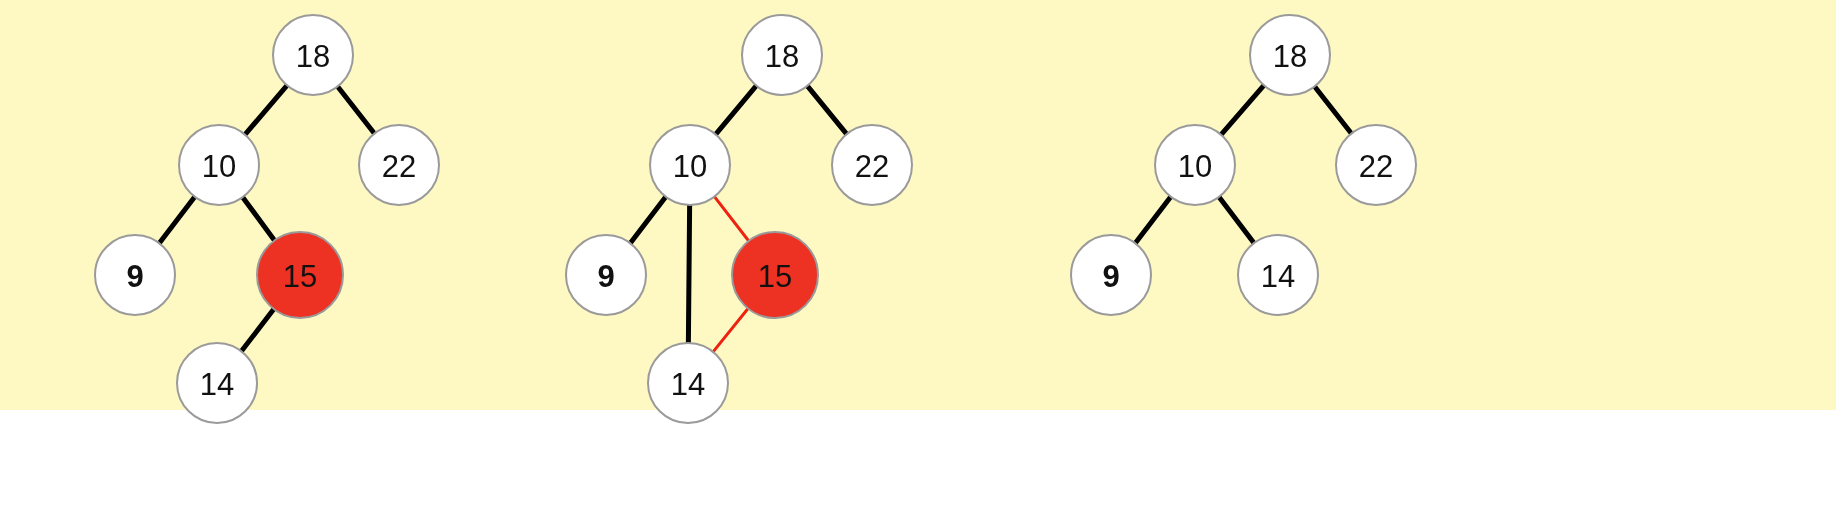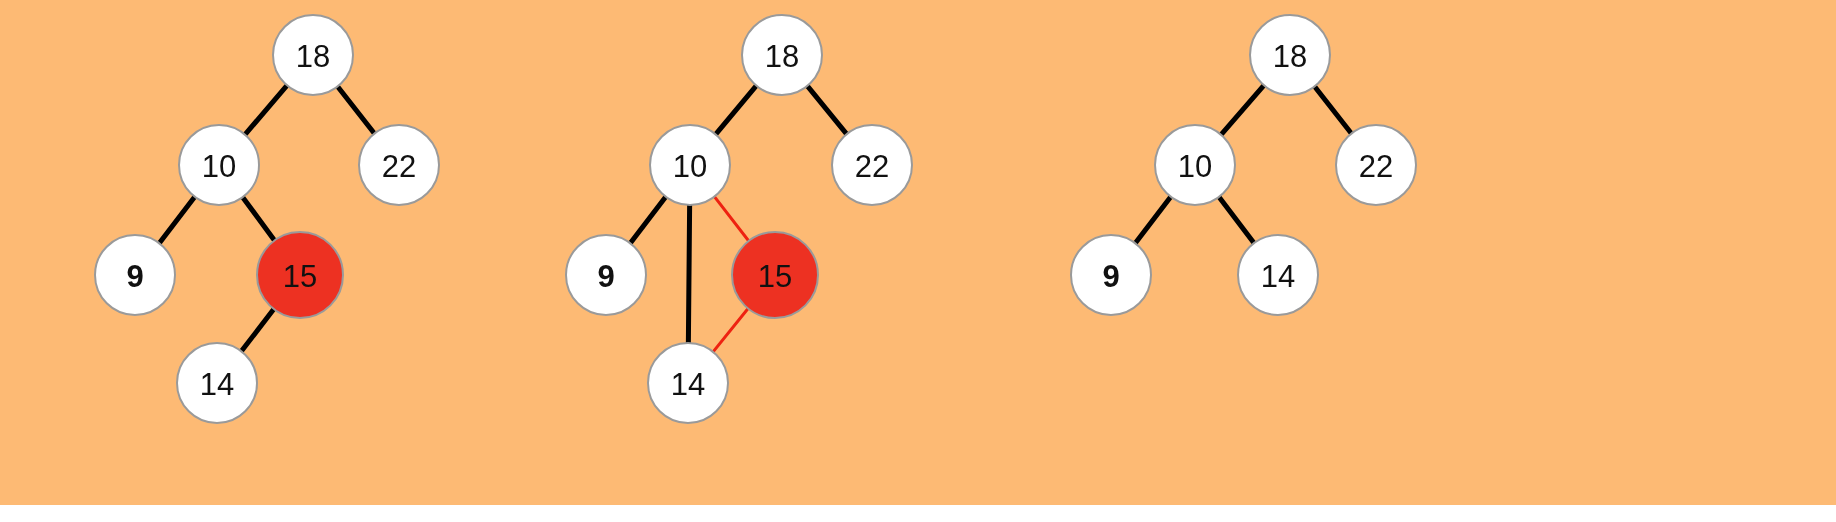--- a/index.html
+++ b/index.html
@@ -46,21 +46,21 @@
     dominant-baseline: central;
     user-select: none;
   }
   .node-text.bold-label {
     font-weight: 700;
   }
 </style>
 </head>
 <body>
 
-<div id="figure-root" style="width: 1836px; height: 505px; background: #fdba74;">
+<div id="figure-root" style="width: 1836px; height: 410px; background: #fef9c3;">
     <div class="tree-panel" style="left: 0px; width: 560px;">
       <svg class="tree-svg" viewBox="0 0 560 522">
         <g>
           <line class="edge-line" x1="287.6635592242963" y1="84.64902643965327" x2="244.3364407757037" y2="135.35097356034674" stroke="#000000" stroke-width="5"></line>
           <line class="edge-line" x1="337.0209566895041" y1="85.724479486575" x2="374.9790433104959" y2="134.275520513425" stroke="#000000" stroke-width="5"></line>
           <line class="edge-line" x1="195.33036946887302" y1="195.99594474314247" x2="158.66963053112698" y2="244.00405525685753" stroke="#000000" stroke-width="5"></line>
           <line class="edge-line" x1="242.12502279286363" y1="196.40435194092592" x2="275.09612929999304" y2="241.17992867900284" stroke="#000000" stroke-width="5"></line>
           <line class="edge-line" x1="274.4070522231834" y1="308.3016669867011" x2="240.76488007847254" y2="352.077023512349" stroke="#000000" stroke-width="5"></line>
         </g>
         <g>

